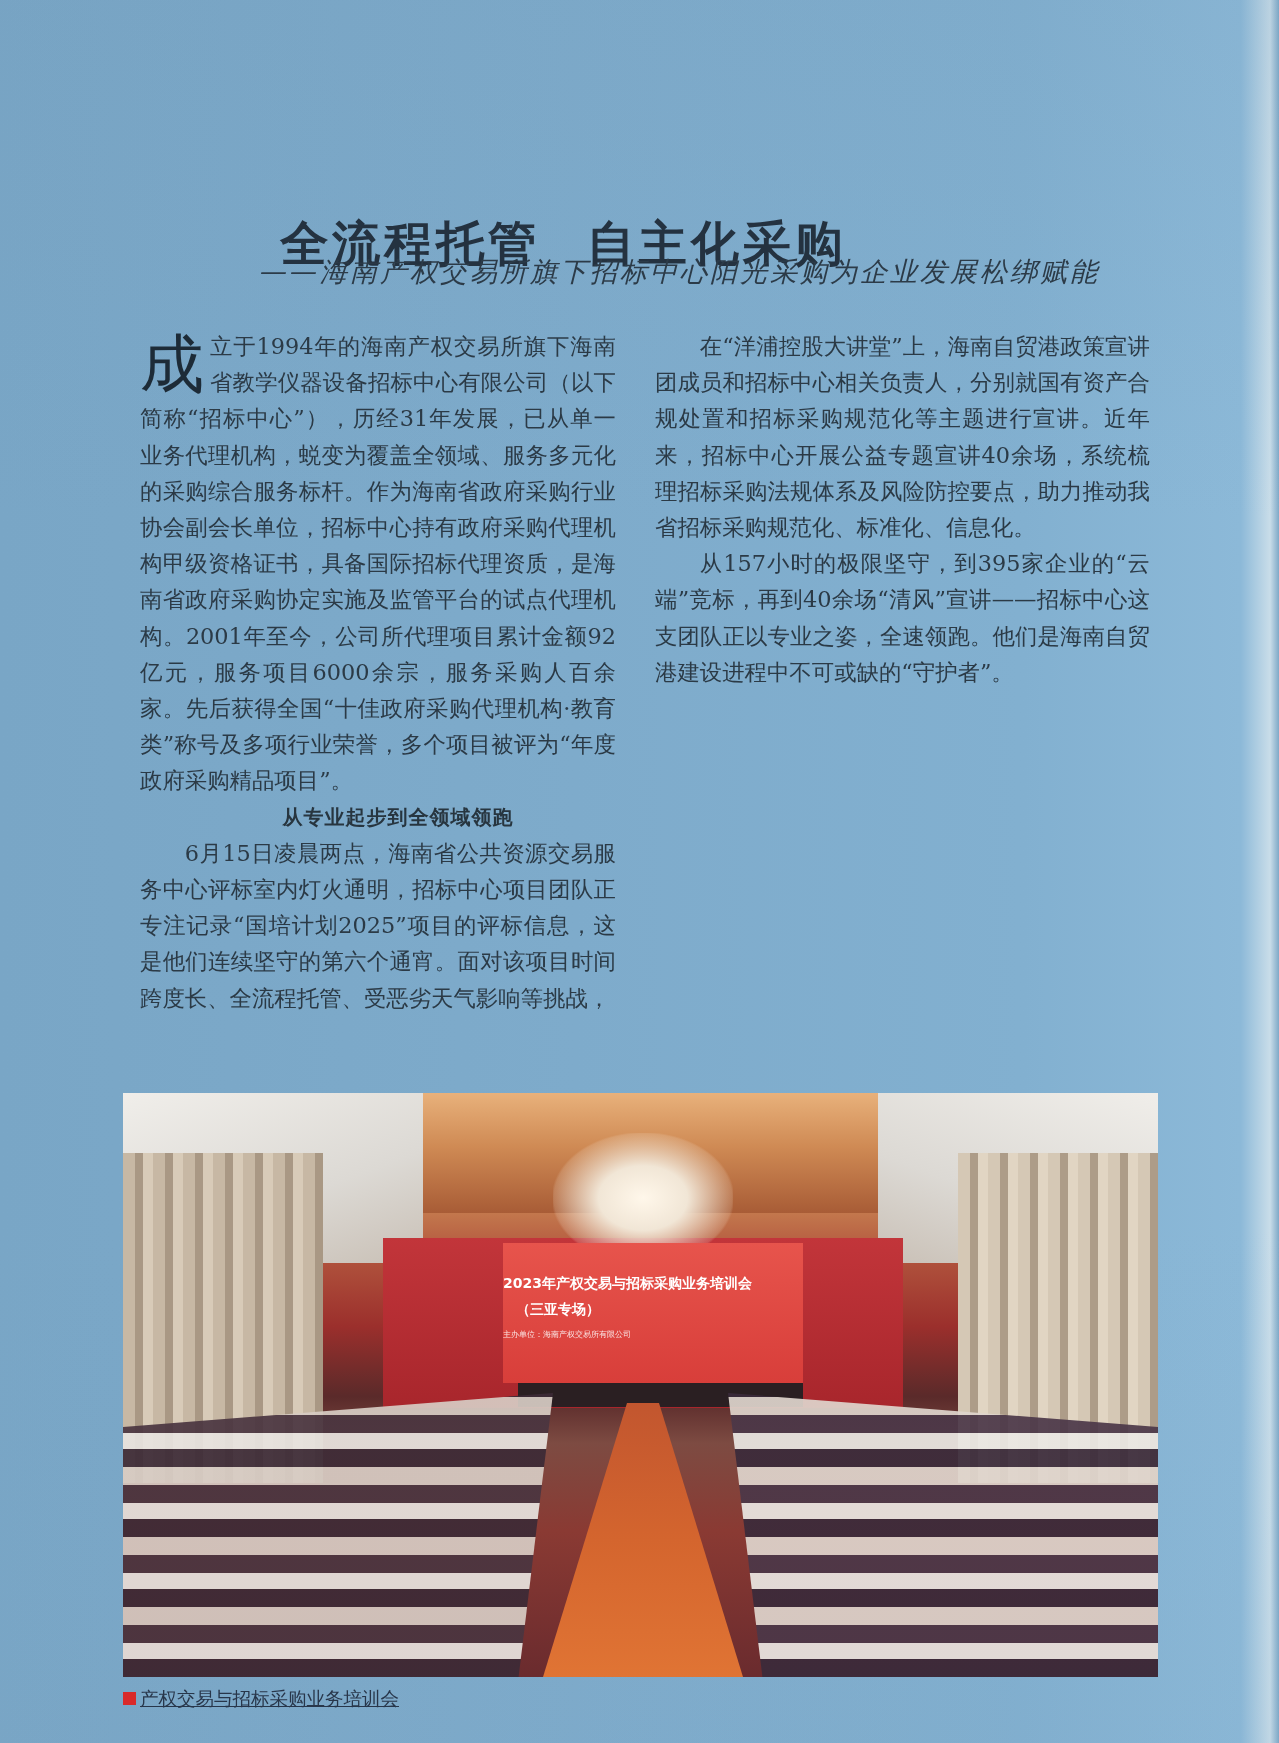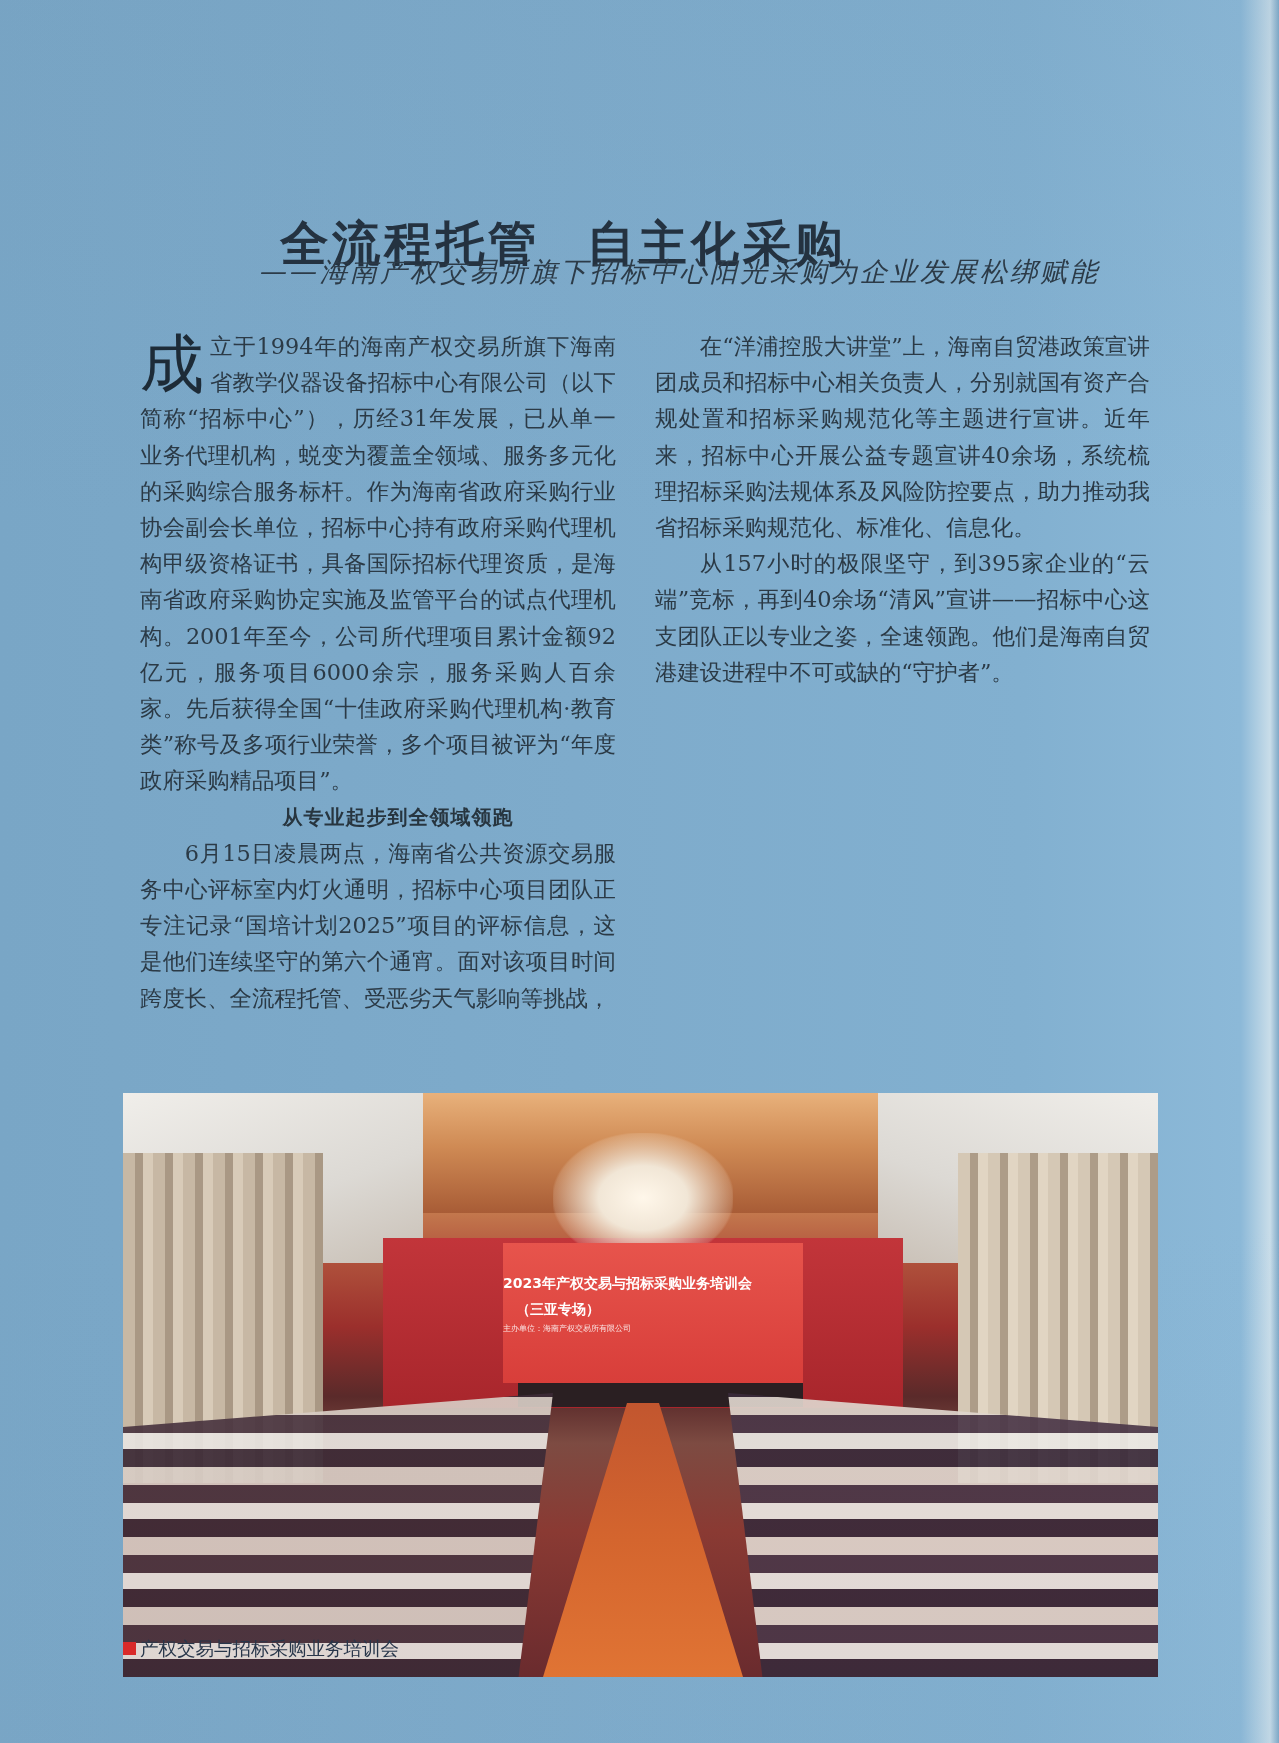--- a/index.html
+++ b/index.html
@@ -60,34 +60,34 @@
     background: linear-gradient(180deg,#c2353a 0%,#a8262c 100%); }
   .chandelier { position:absolute; left:430px; top:40px; width:180px; height:130px;
     background: radial-gradient(ellipse at center,#fff7ea 0%,#f1e6d6 35%,rgba(240,220,200,0.2) 70%,rgba(0,0,0,0) 72%); }
   .banner {
     position:absolute; left:380px; top:150px; width:300px; height:140px;
     background: linear-gradient(180deg,#e7544c 0%,#d83e3a 100%);
     color:#fff; font-family:"DejaVu Sans",sans-serif; text-align:left;
   }
   .banner .b1 { margin-top: 32px; font-size: 14px; font-weight: bold; }
   .banner .b2 { margin-top: 8px; font-size: 14px; font-weight: bold; padding-left: 13px; }
-  .banner .b3 { margin-top: 4px; font-size: 8px; opacity: .85; }
+  .banner .b3 { margin-top: 10px; font-size: 8px; opacity: .85; }
   .head-table { position:absolute; left:395px; top:290px; width:285px; height:24px; background:#2a1f22; }
   .aisle { position:absolute; left:420px; top:310px; width:200px; height:274px;
     background: linear-gradient(180deg,#c2562f 0%,#d4652e 50%,#e07434 100%);
     clip-path: polygon(42% 0, 58% 0, 100% 100%, 0 100%); }
   .crowd-left { position:absolute; left:0; top:300px; width:430px; height:284px;
     background: repeating-linear-gradient(0deg,#3c2a36 0 18px,#e8e4e0 18px 34px,#4a3540 34px 52px,#d7ccc4 52px 70px);
     clip-path: polygon(0 12%, 100% 0, 92% 100%, 0 100%); opacity:.92; }
   .crowd-right { position:absolute; right:0; top:300px; width:430px; height:284px;
     background: repeating-linear-gradient(0deg,#3a2a3a 0 18px,#ebe8e4 18px 34px,#4b3748 34px 52px,#dfd5cd 52px 70px);
     clip-path: polygon(0 0, 100% 12%, 100% 100%, 8% 100%); opacity:.92; }
   .caption {
-    position: absolute; left: 123px; top: 1636px; font-family: "DejaVu Sans", sans-serif;
-    font-size: 18.5px; color: #28364a; display: flex; align-items: center;
+    position: absolute; left: 123px; top: 1686px; font-family: "DejaVu Sans", sans-serif;
+    font-size: 18.5px; color: #28364a; display: flex; align-items: center; text-decoration: underline;
   }
   .caption .sq { width: 13px; height: 13px; background: #d92a2a; margin-right: 4px; display:inline-block; }
 </style>
 </head>
 <body>
 
 <div class="page-shade"></div>
 
 <h1 class="title">全流程托管  自主化采购</h1>
 <div class="subtitle">——海南产权交易所旗下招标中心阳光采购为企业发展松绑赋能</div>

